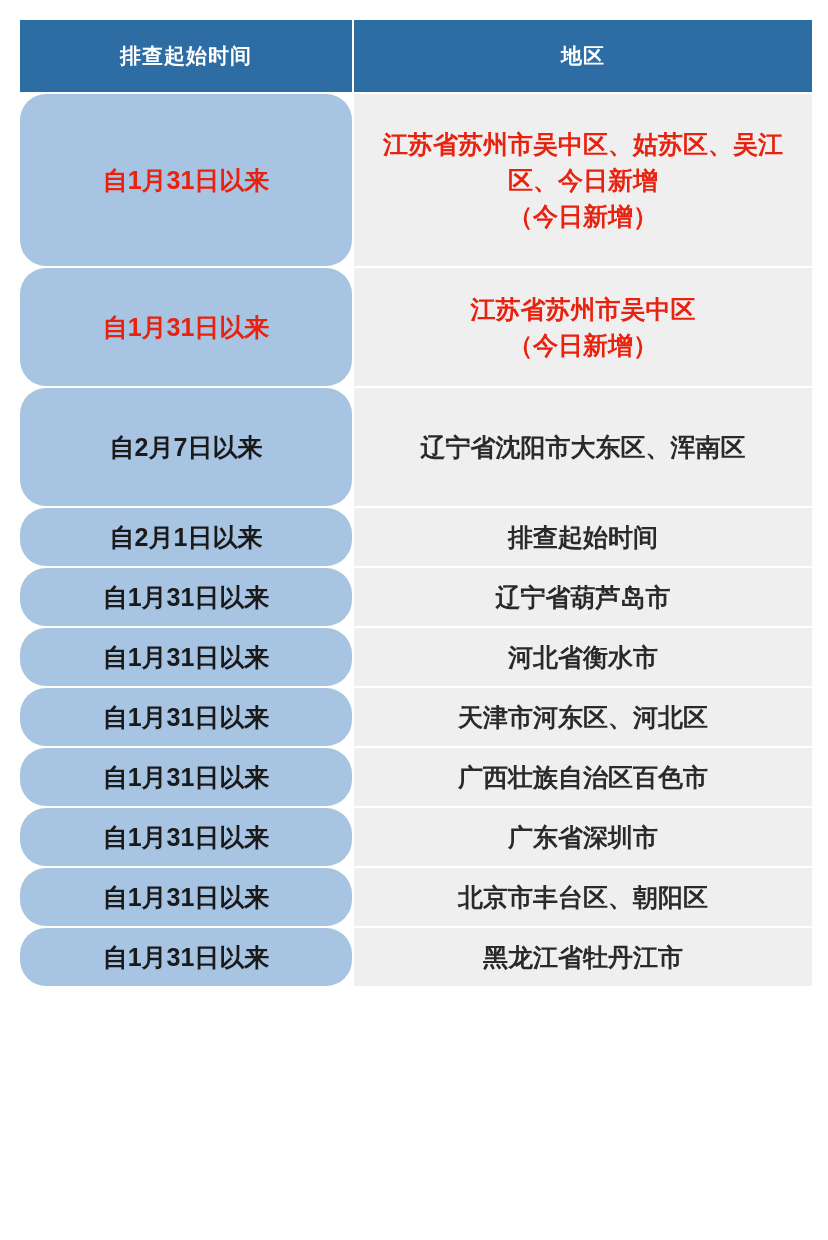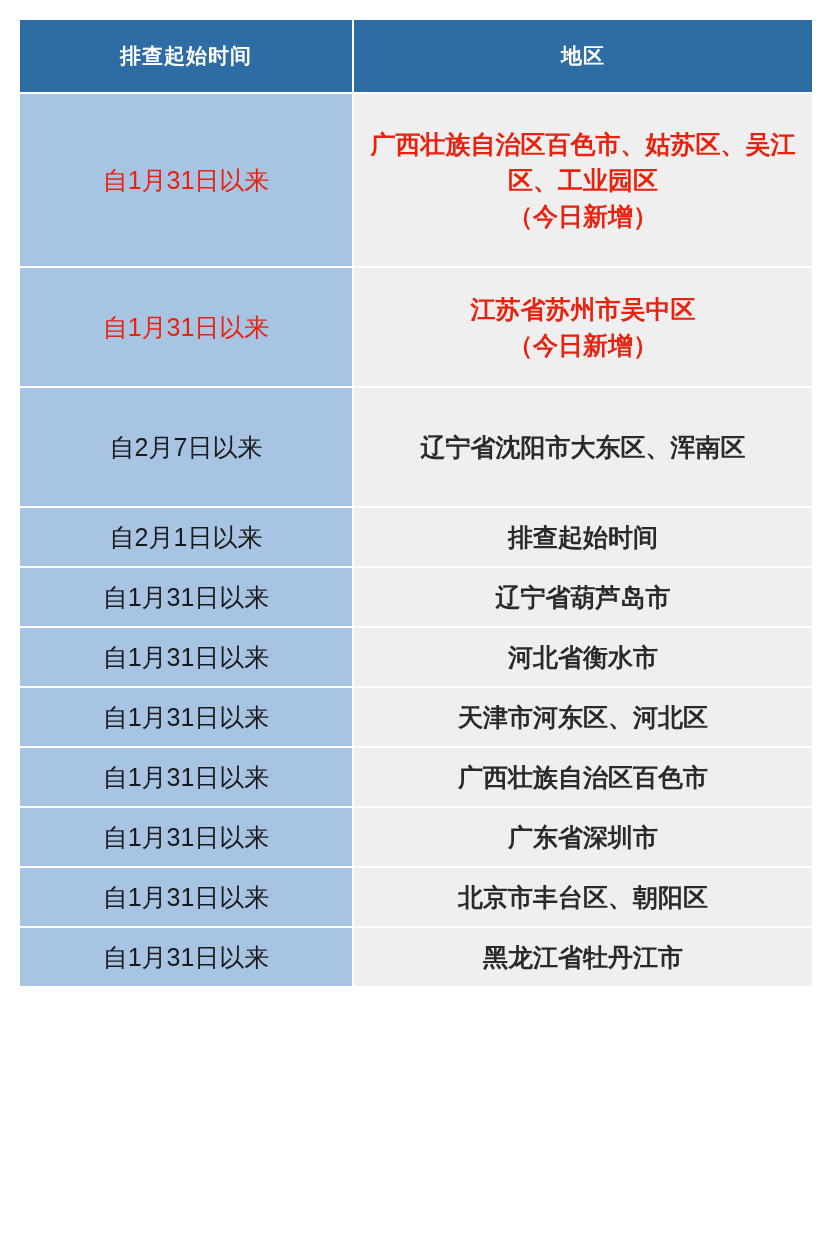--- a/index.html
+++ b/index.html
@@ -44,21 +44,22 @@
     vertical-align: middle;
     text-align: center;
     padding: 10px 14px;
     font-size: 25px;
     line-height: 1.45;
     box-sizing: border-box;
   }
   td.time-cell {
     background: #a8c4e3;
     color: #1a1a1a;
-    font-weight: normal;
+    font-weight: bold;
+    border-radius: 26px;
   }
   td.area-cell {
     background: #efefef;
     color: #2a2a2a;
     font-weight: bold;
   }
   tr.highlight td.time-cell,
   tr.highlight td.area-cell {
     color: #e8220f;
   }
@@ -81,21 +82,21 @@
     <thead>
       <tr>
         <th>排查起始时间</th>
         <th>地区</th>
       </tr>
     </thead>
     <tbody id="table-body">
         <tr class="tall highlight">
           <td class="time-cell">自1月31日以来</td>
           <td class="area-cell">
-            <span class="cell-main">广西壮族自治区百色市、姑苏区、吴江区、工业园区</span>
+            <span class="cell-main">江苏省苏州市吴中区、姑苏区、吴江区、今日新增</span>
             <span class="cell-sub">（今日新增）</span>
           </td>
         </tr>
         <tr class="mid highlight">
           <td class="time-cell">自1月31日以来</td>
           <td class="area-cell">
             <span class="cell-main">江苏省苏州市吴中区</span>
             <span class="cell-sub">（今日新增）</span>
           </td>
         </tr>

